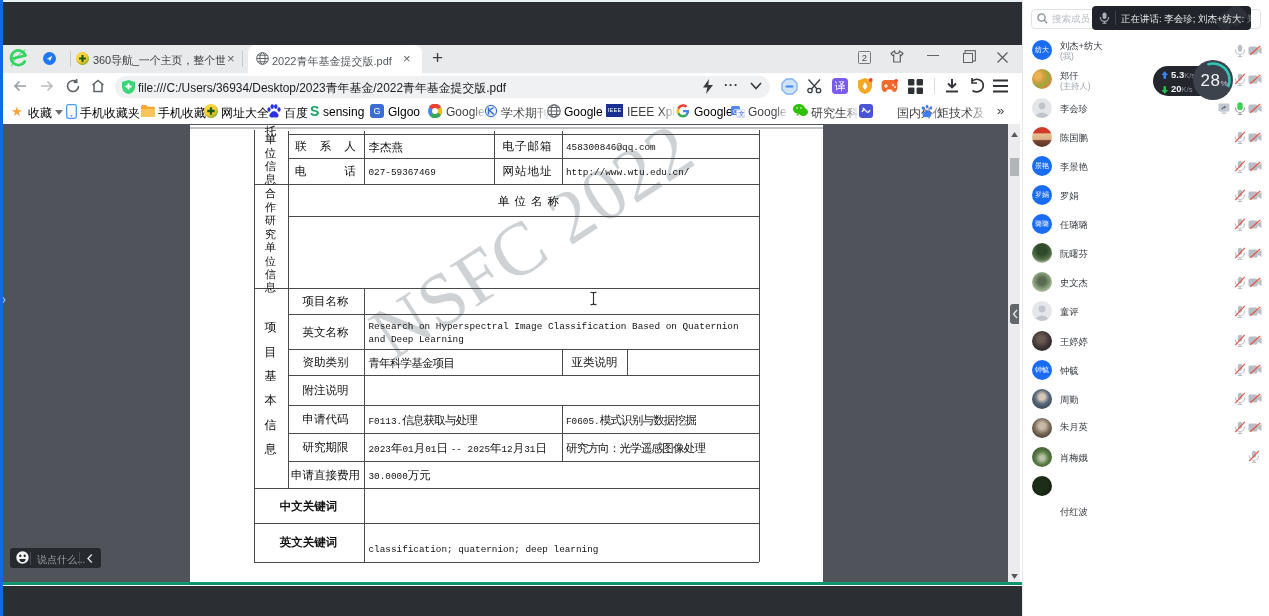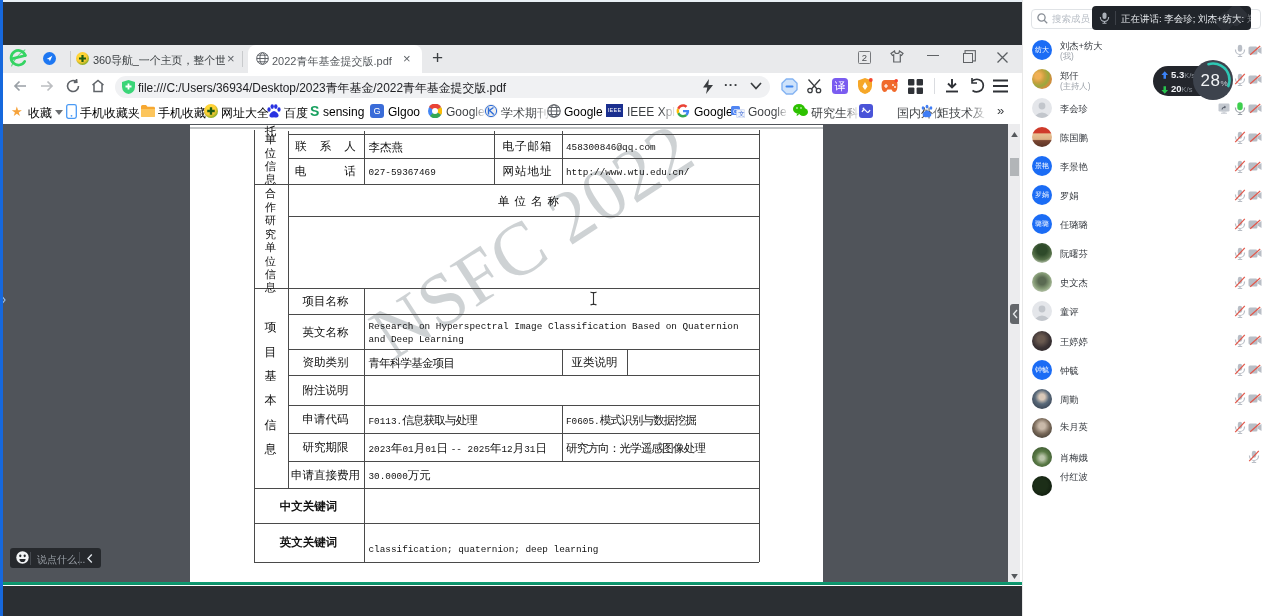--- a/index.html
+++ b/index.html
@@ -591,21 +591,21 @@
 <div class="abs" style="left:1032px;top:446.7px;width:20px;height:20px;border-radius:50%;background:radial-gradient(circle at 50% 55%, #b8c4a8 15%, #5a7a46 45%, #3e5a32 80%, #6f8a58 100%);"></div>
 <div class="abs pname" style="left:1060px;top:451.7px;">肖梅娥</div>
 <svg class="abs" style="left:1247.5px;top:450.2px" width="12" height="13" viewBox="0 0 12 13">
       <g fill="none" stroke="#b9bec6" stroke-width="1.2">
         <rect x="3.8" y="0.8" width="4.4" height="7" rx="2.2" fill="#b9bec6" stroke="none"></rect>
         <path d="M1.5 5.5 V6 A4.5 4.5 0 0 0 10.5 6 V5.5 M6 10.5 V12.3 M3.8 12.5 H8.2"></path>
       </g>
       <path d="M1.2 11.2 L10.8 0.8" stroke="#e2574a" stroke-width="1.25"></path>
     </svg>
 <div class="abs" style="left:1032px;top:475.75px;width:20px;height:20px;border-radius:50%;background:radial-gradient(circle at 45% 45%, #1c2e18 40%, #0a140a 100%);"></div>
-<div class="abs pname" style="left:1060px;top:471px;">付红波</div>
+<div class="abs pname" style="left:1060px;top:506px;">付红波</div>
 <div class="abs" style="left:1092px;top:6px;width:159px;height:24px;background:#20242a;border-radius:4px;overflow:hidden;">
 <div style="position:absolute;left:38px;top:-8px;width:26px;height:26px;background:#2c3036;border-radius:6px;transform:rotate(45deg);opacity:0;"></div>
 <div style="position:absolute;right:6px;top:0px;width:18px;height:18px;background:#2d3138;border-radius:4px;transform:rotate(45deg);"></div>
 <div style="position:absolute;right:18px;top:8px;width:16px;height:16px;background:#282c33;border-radius:4px;transform:rotate(45deg);"></div>
 <svg style="position:absolute;left:7px;top:5px" width="11" height="14" viewBox="0 0 12 13">
         <g fill="none" stroke="#aab0b8" stroke-width="1.2">
           <rect x="3.8" y="0.6" width="4.4" height="7" rx="2.2" fill="#aab0b8" stroke="none"></rect>
           <path d="M1.5 5.3 V5.8 A4.5 4.5 0 0 0 10.5 5.8 V5.3 M6 10.3 V12 M3.8 12.3 H8.2"></path>
         </g>
       </svg>

